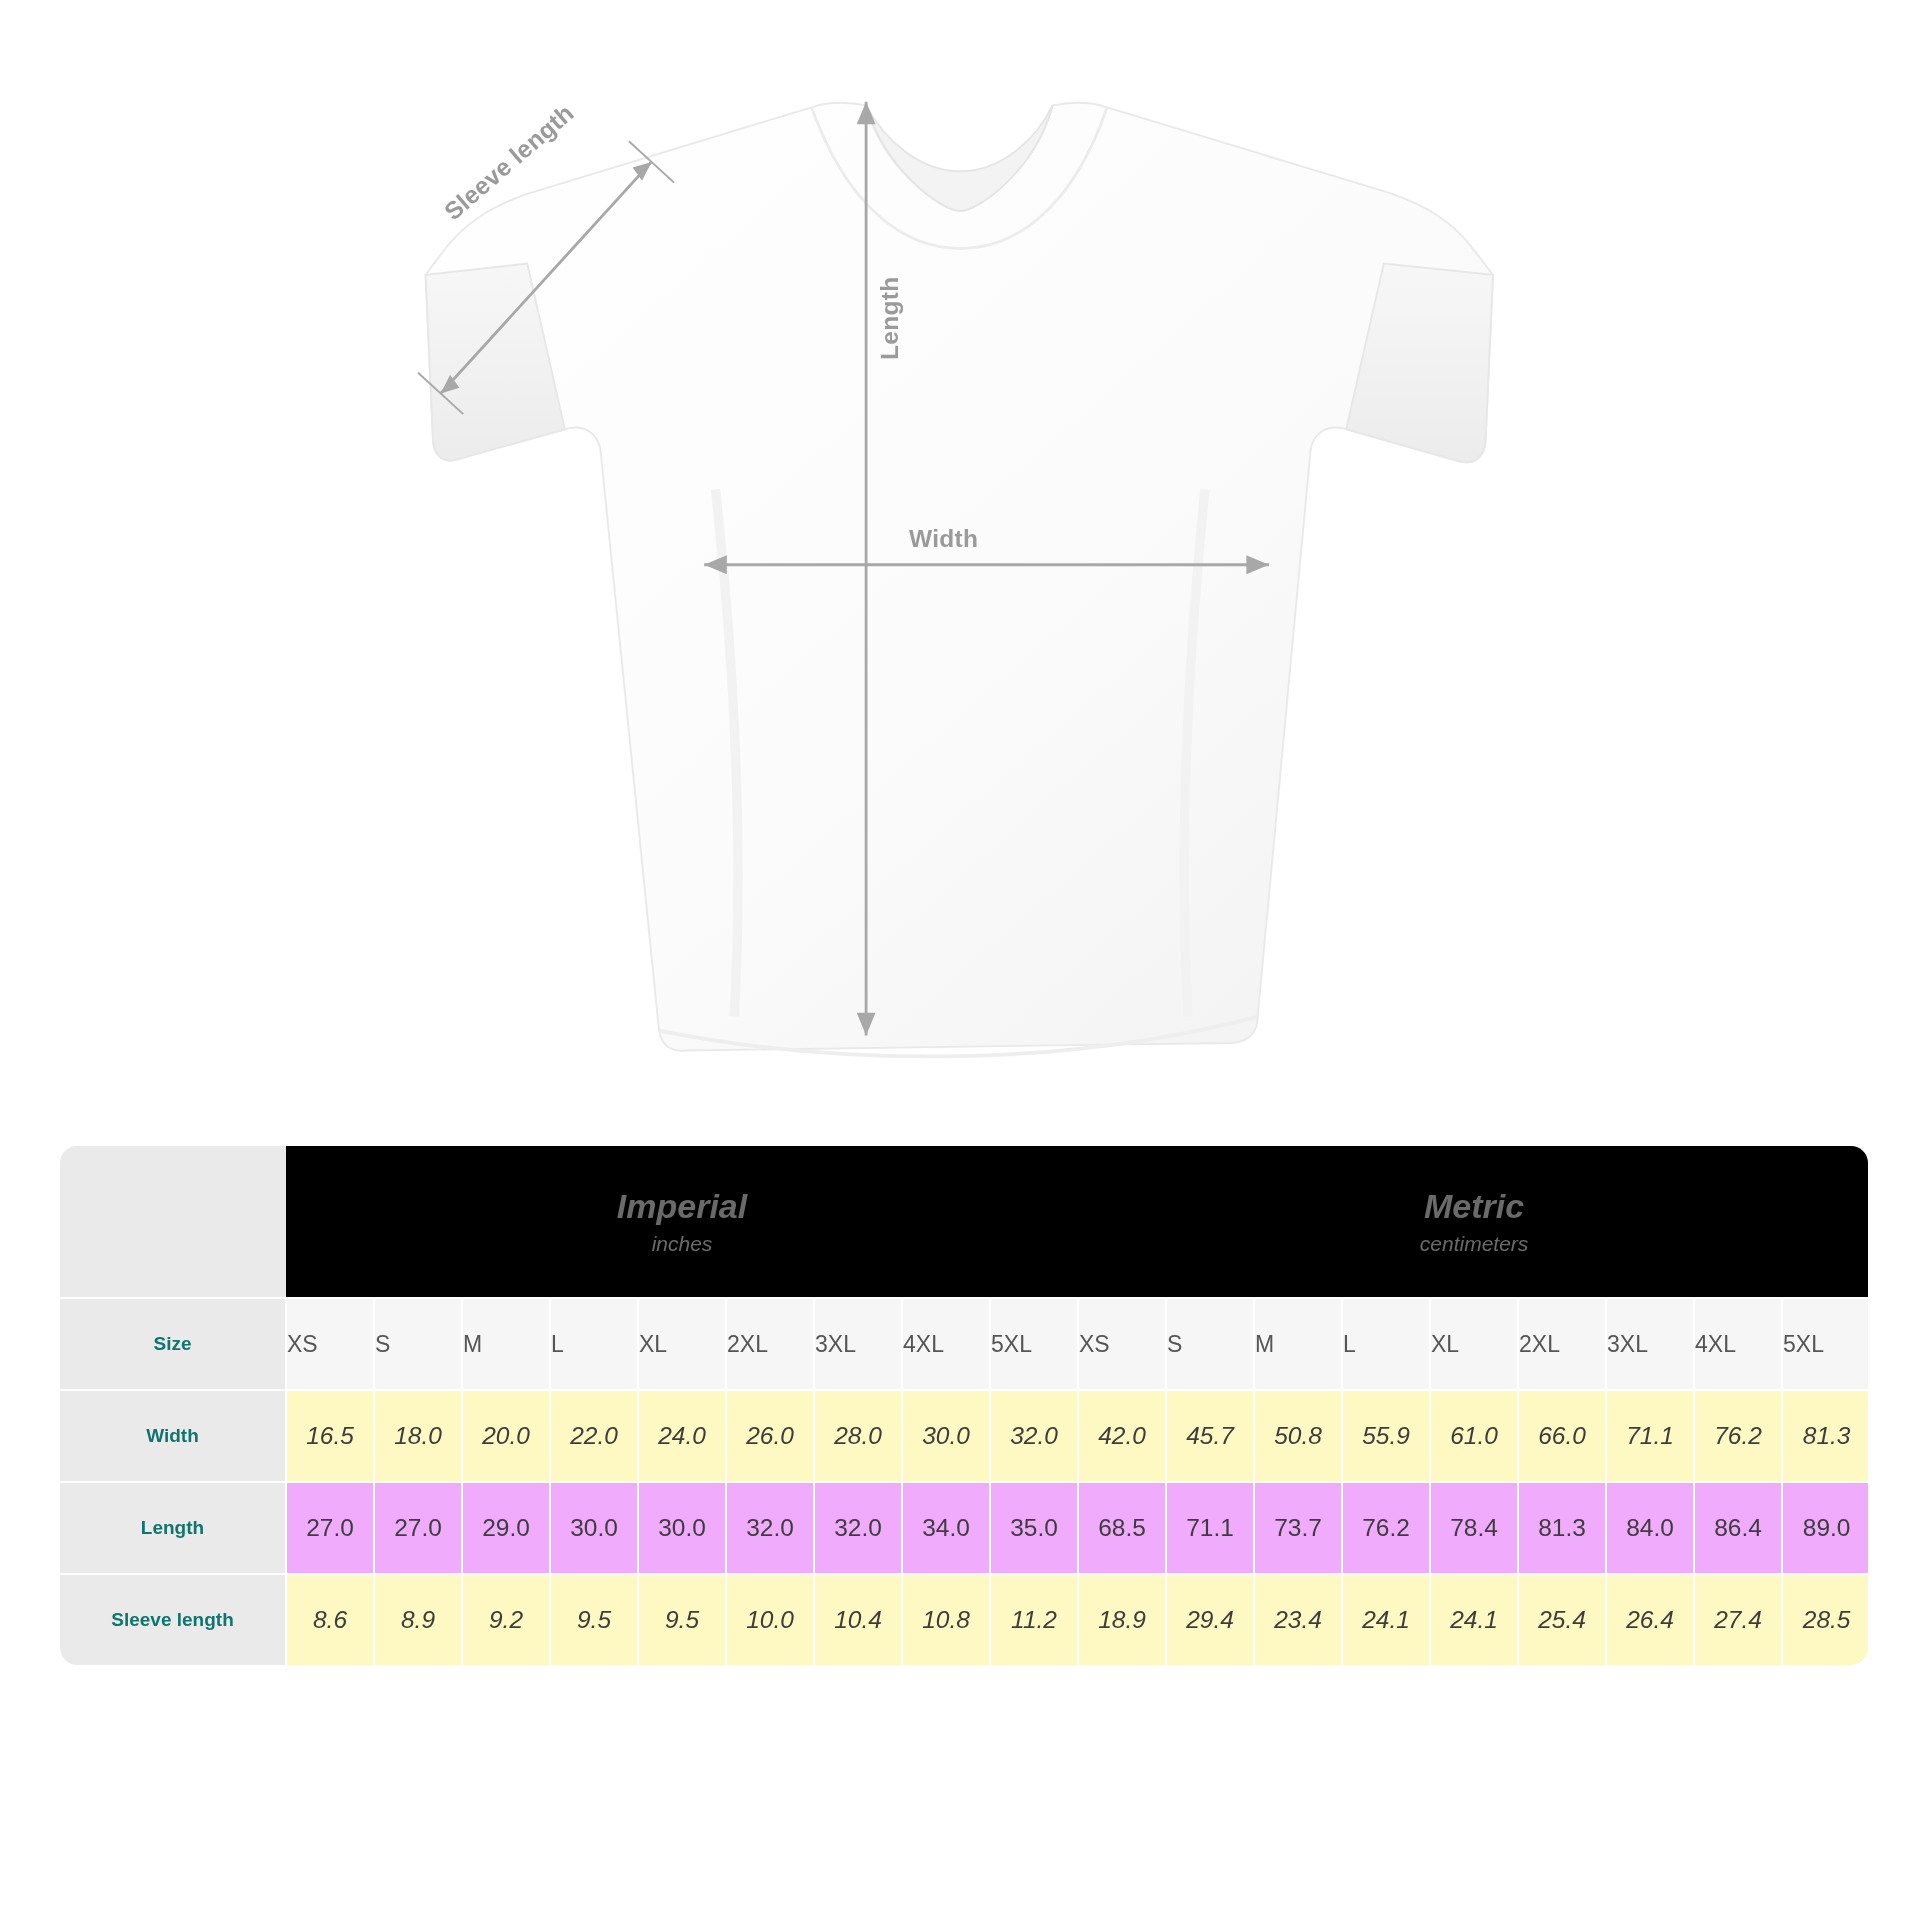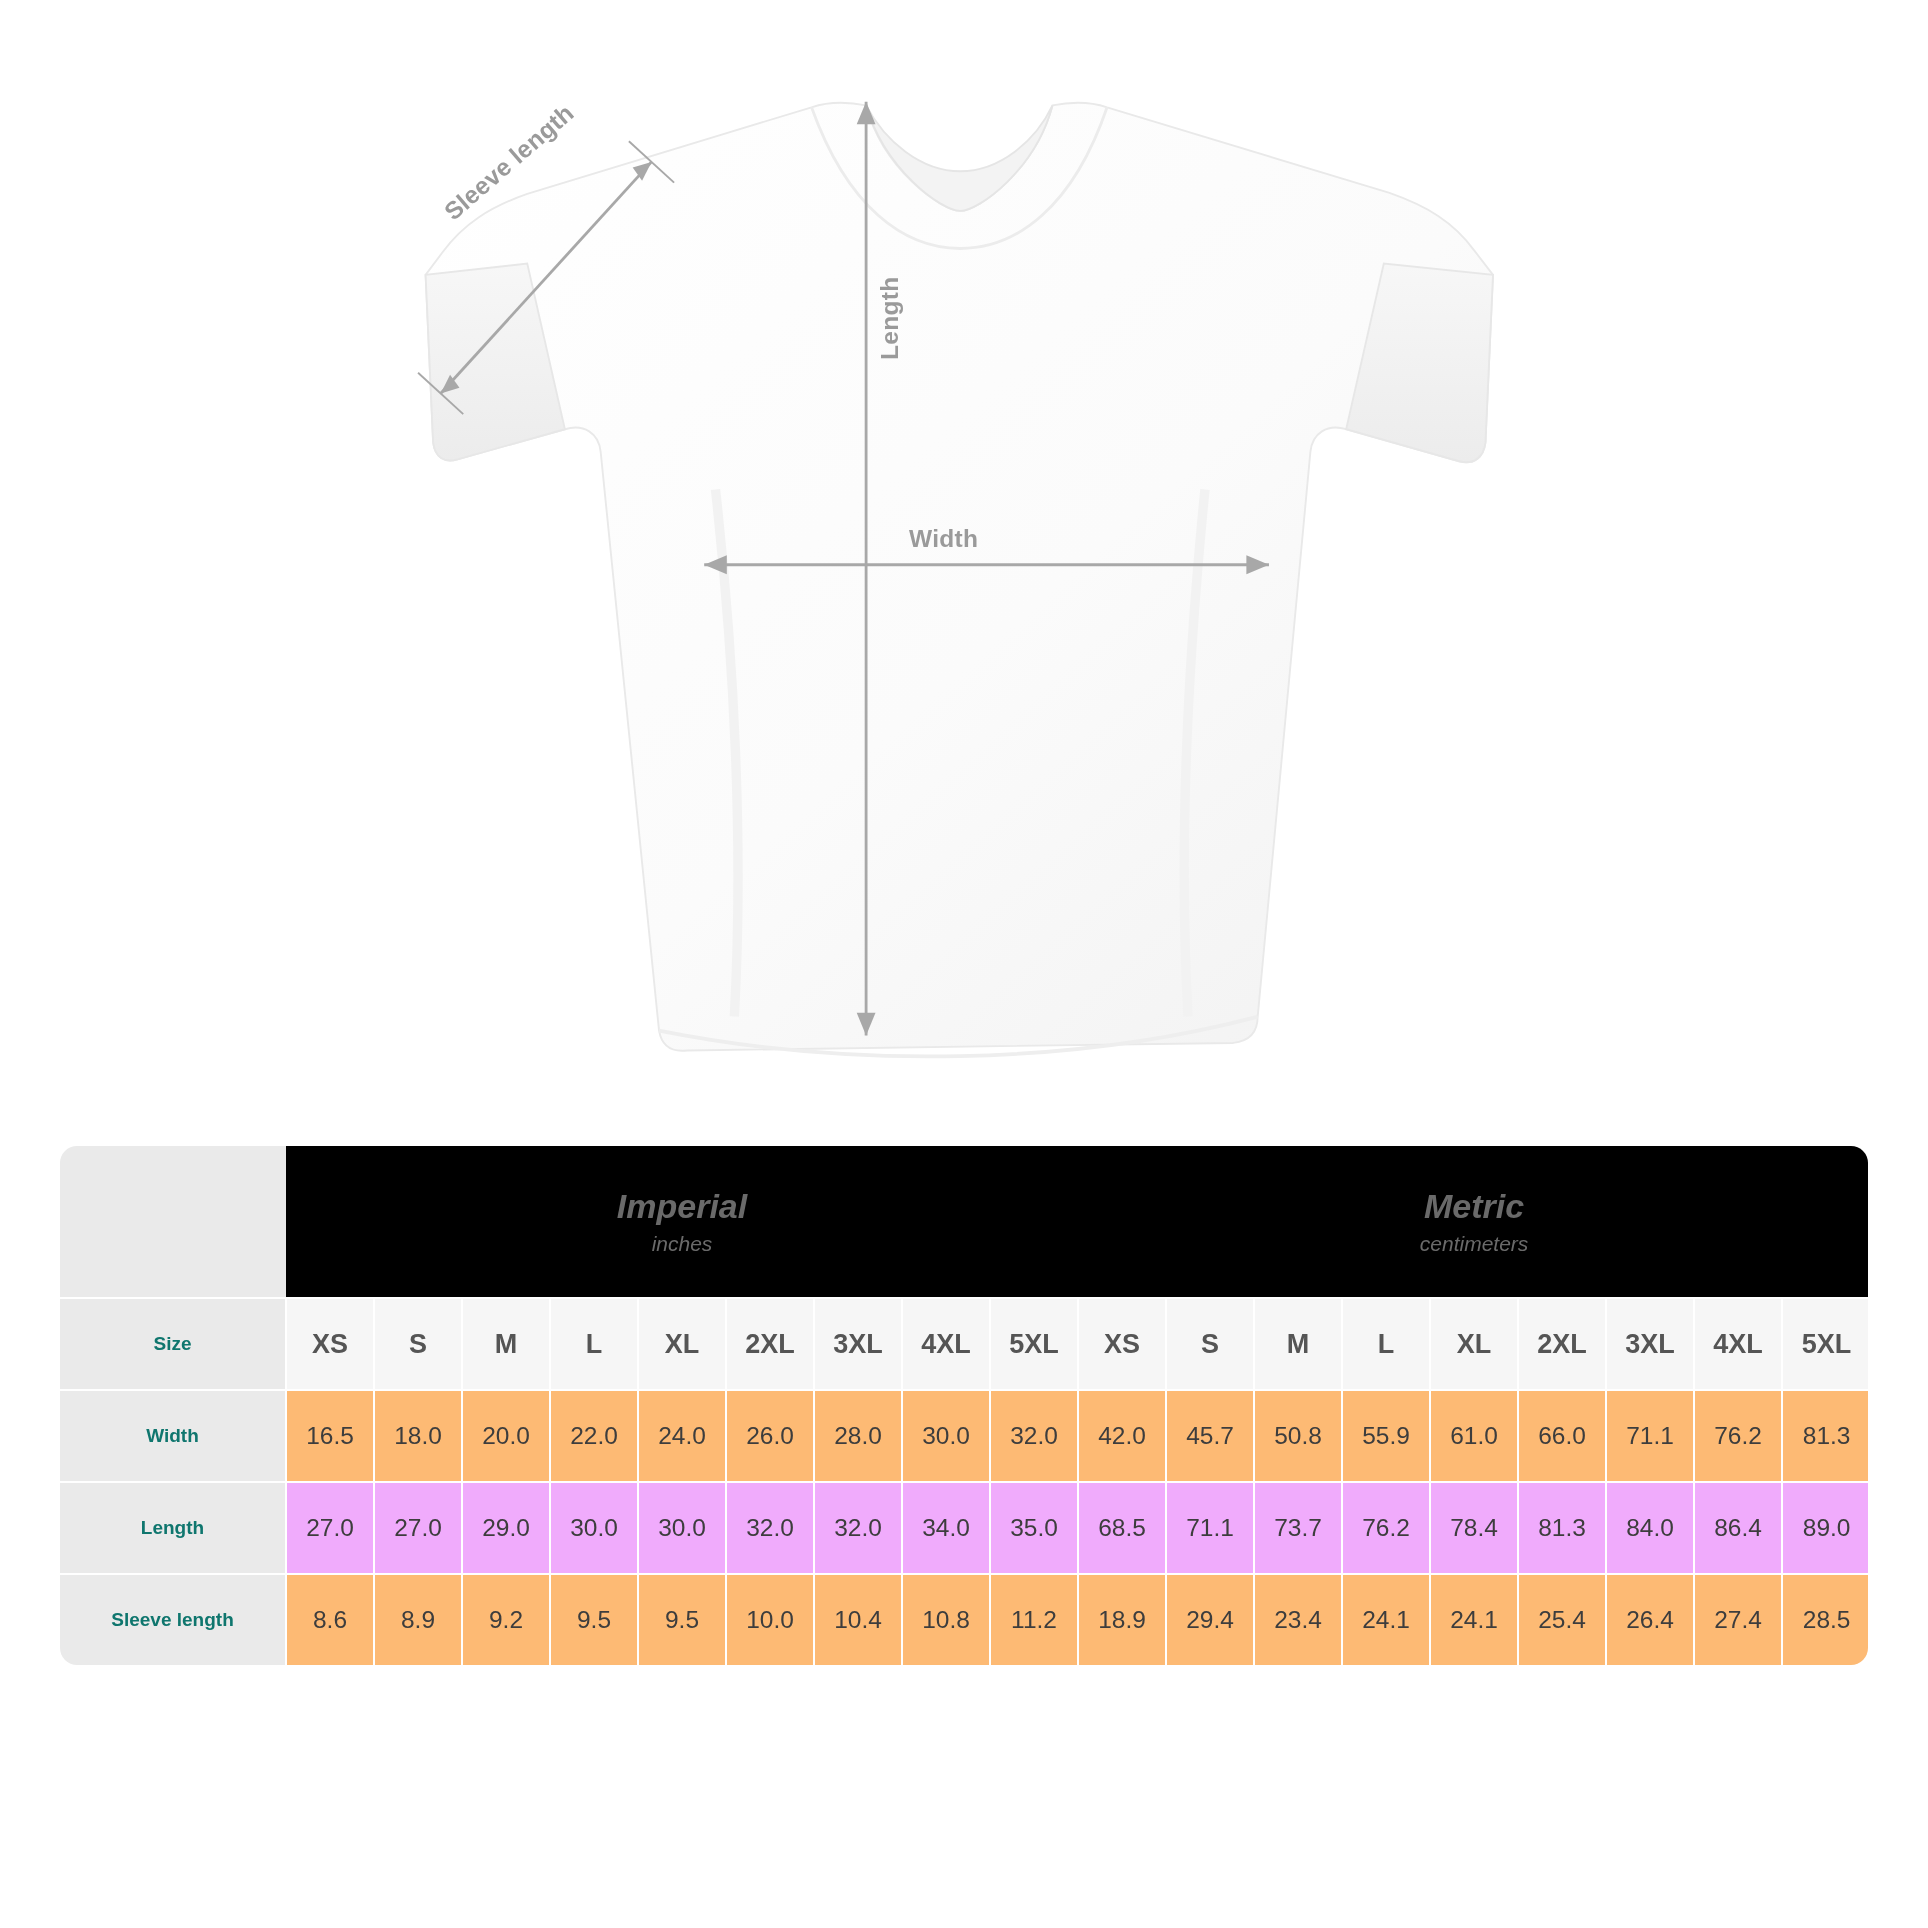--- a/index.html
+++ b/index.html
@@ -117,40 +117,39 @@
     text-align: center;
     font-weight: bold;
     font-size: 19px;
     color: #0f766e;
     background: #eaeaea;
     height: 90px;
     vertical-align: middle;
     border-top: 2.8px solid #ffffff;
   }
   .hdr-cell {
-    text-align: center;
-    font-weight: bold;
-    font-size: 27px;
+    font-weight: normal;
+    font-size: 23px;
     color: #555555;
     background: #f6f6f6;
     height: 90px;
     vertical-align: middle;
     border-left: 2.8px solid #ffffff;
     border-top: 2.8px solid #ffffff;
   }
   .data-cell {
     text-align: center;
     font-size: 24.5px;
     color: #3d3d3d;
     height: 89px;
     vertical-align: middle;
     border-left: 2.8px solid #ffffff;
     border-top: 2.8px solid #ffffff;
   }
-  .band-a .data-cell { background: #fdba74; }
+  .band-a .data-cell { background: #fef9c3; font-style: italic; }
   .band-b .data-cell { background: #f0abfc; }
   .band-a .row-label, .band-b .row-label { background: #eaeaea; }
 </style>
 </head>
 <body>
 
 <div class="page">
 
   <div class="illustration">
     <svg class="shirt-svg" width="1928" height="1106" viewBox="0 0 2048 1175">

